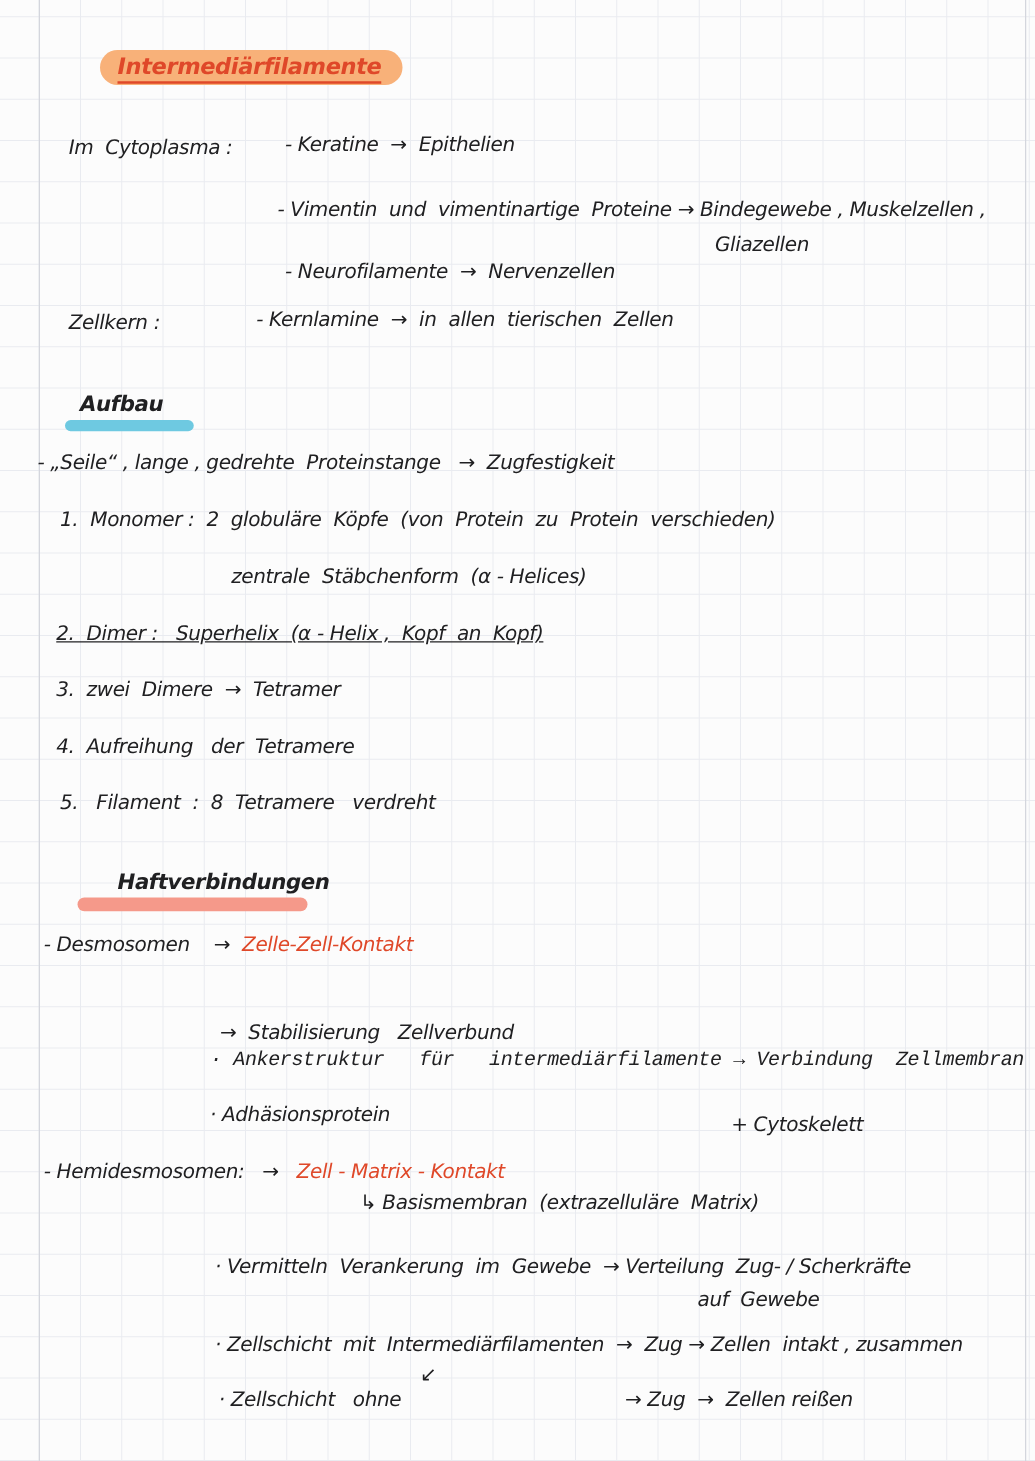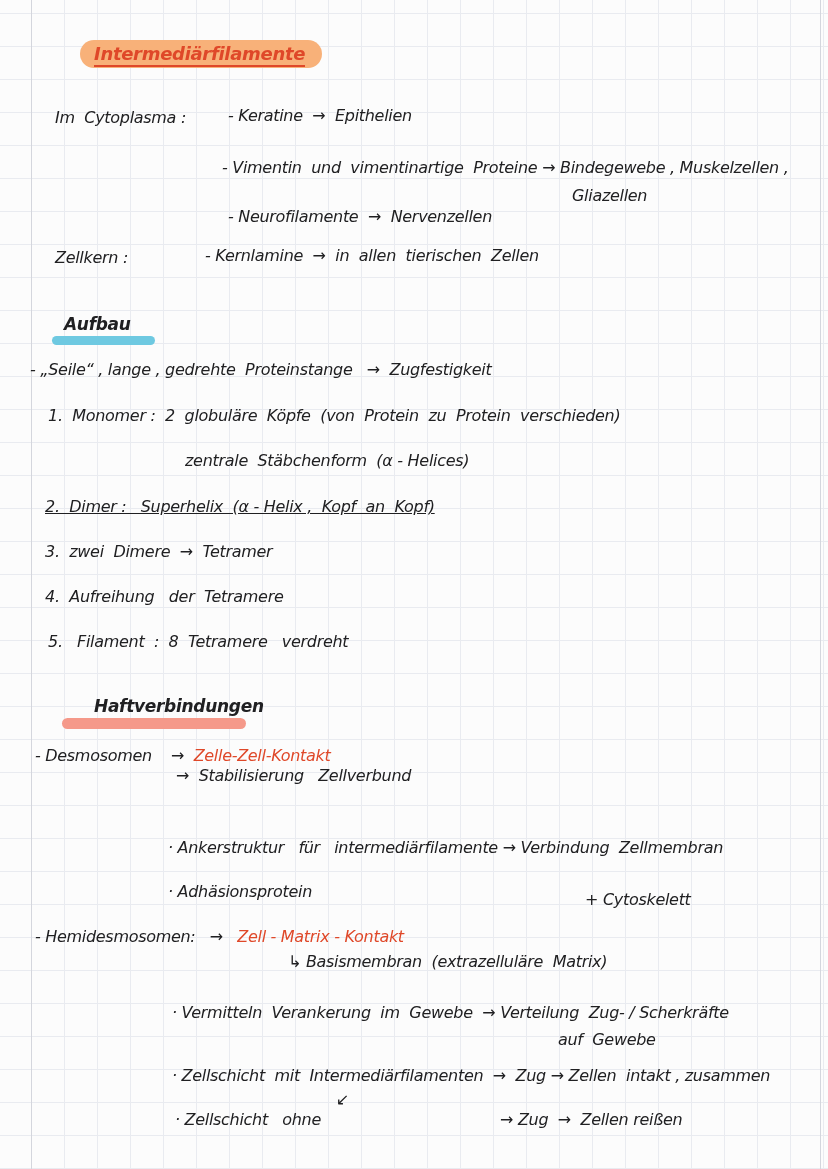--- a/index.html
+++ b/index.html
@@ -51,22 +51,22 @@
     <div class="hl heading" style="left: 64px; top: 314px;"><span style="color: rgb(32, 32, 34); margin-top: 29px;">Aufbau</span></div>
     <div class="hl" style="left: 30px; top: 360px;"><span style="color: rgb(32, 32, 34);">- „Seile“ , lange , gedrehte  Proteinstange   →  Zugfestigkeit</span></div>
     <div class="hl" style="left: 48px; top: 406px;"><span style="color: rgb(32, 32, 34);">1.  Monomer :  2  globuläre  Köpfe  (von  Protein  zu  Protein  verschieden)</span></div>
     <div class="hl" style="left: 185px; top: 451px;"><span style="color: rgb(32, 32, 34);">zentrale  Stäbchenform  (α - Helices)</span></div>
     <div class="hl" style="left: 45px; top: 497px;"><span style="color: rgb(32, 32, 34); text-decoration: underline;">2.  Dimer :   Superhelix  (α - Helix ,  Kopf  an  Kopf)</span></div>
     <div class="hl" style="left: 45px; top: 542px;"><span style="color: rgb(32, 32, 34);">3.  zwei  Dimere  →  Tetramer</span></div>
     <div class="hl" style="left: 45px; top: 587px;"><span style="color: rgb(32, 32, 34);">4.  Aufreihung   der  Tetramere</span></div>
     <div class="hl" style="left: 48px; top: 632px;"><span style="color: rgb(32, 32, 34);">5.   Filament  :  8  Tetramere   verdreht</span></div>
     <div class="hl heading" style="left: 94px; top: 696px;"><span style="color: rgb(32, 32, 34);">Haftverbindungen</span></div>
     <div class="hl" style="left: 35px; top: 746px;"><span style="color: rgb(32, 32, 34);">- Desmosomen    →  </span><span style="color: rgb(223, 72, 41);">Zelle-Zell-Kontakt</span></div>
-    <div class="hl" style="left: 176px; top: 766px;"><span style="color: rgb(32, 32, 34);">→  Stabilisierung   Zellverbund</span></div>
-    <div class="hl" style="left: 168px; top: 838px;"><span style="color: rgb(32, 32, 34);">· Ankerstruktur   für   intermediärfilamente → Verbindung  Zellmembran</span></div>
+    <div class="hl" style="left: 176px; top: 816px;"><span style="color: rgb(32, 32, 34);">→  Stabilisierung   Zellverbund</span></div>
+    <div class="hl" style="left: 168px; top: 838px; font-family: Liberation Mono, monospace;"><span style="color: rgb(32, 32, 34);">· Ankerstruktur   für   intermediärfilamente → Verbindung  Zellmembran</span></div>
     <div class="hl" style="left: 585px; top: 866px; margin-top: 24px;"><span style="color: rgb(32, 32, 34);">+ Cytoskelett</span></div>
     <div class="hl" style="left: 168px; top: 882px;"><span style="color: rgb(32, 32, 34);">· Adhäsionsprotein</span></div>
     <div class="hl" style="left: 35px; top: 927px;"><span style="color: rgb(32, 32, 34);">- Hemidesmosomen:   →   </span><span style="color: rgb(223, 72, 41);">Zell - Matrix - Kontakt</span></div>
     <div class="hl" style="left: 288px; top: 952px;"><span style="color: rgb(32, 32, 34);">↳ Basismembran  (extrazelluläre  Matrix)</span></div>
     <div class="hl" style="left: 172px; top: 1003px; text-align: right;"><span style="color: rgb(32, 32, 34);">· Vermitteln  Verankerung  im  Gewebe  → Verteilung  Zug- / Scherkräfte</span></div>
     <div class="hl" style="left: 558px; top: 1030px;"><span style="color: rgb(32, 32, 34);">auf  Gewebe</span></div>
     <div class="hl" style="left: 172px; top: 1066px;"><span style="color: rgb(32, 32, 34);">· Zellschicht  mit  Intermediärfilamenten  →  Zug → Zellen  intakt , zusammen</span></div>
     <div class="hl" style="left: 336px; top: 1090px;"><span style="color: rgb(32, 32, 34);">↙</span></div>
     <div class="hl" style="left: 175px; top: 1110px;"><span style="color: rgb(32, 32, 34); margin-top: 10px;">· Zellschicht   ohne</span></div>
     <div class="hl" style="left: 500px; top: 1110px;"><span style="color: rgb(32, 32, 34);">→ Zug  →  Zellen reißen</span></div>

